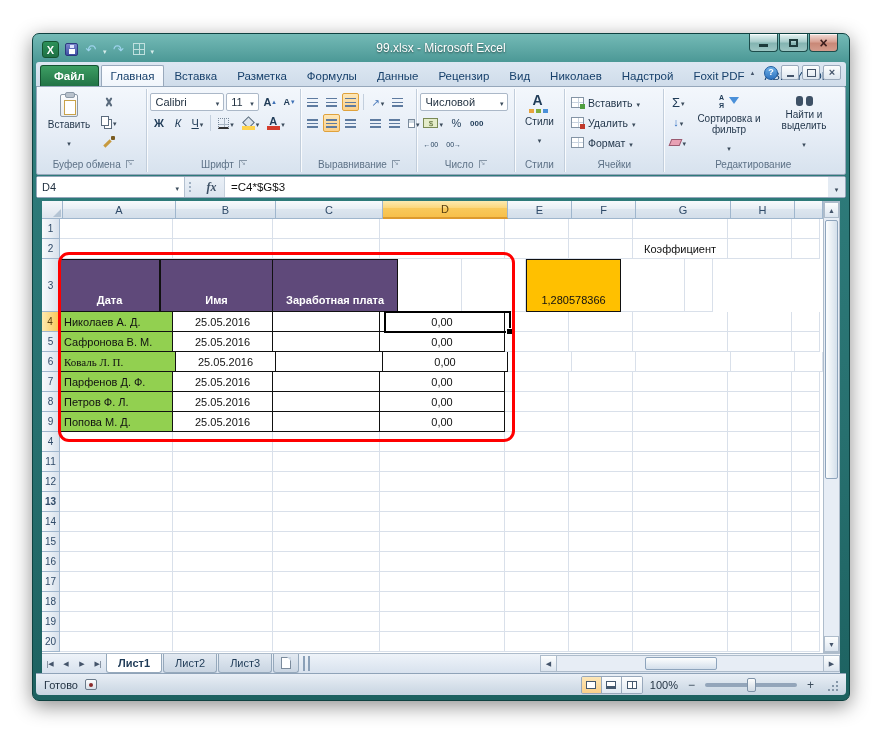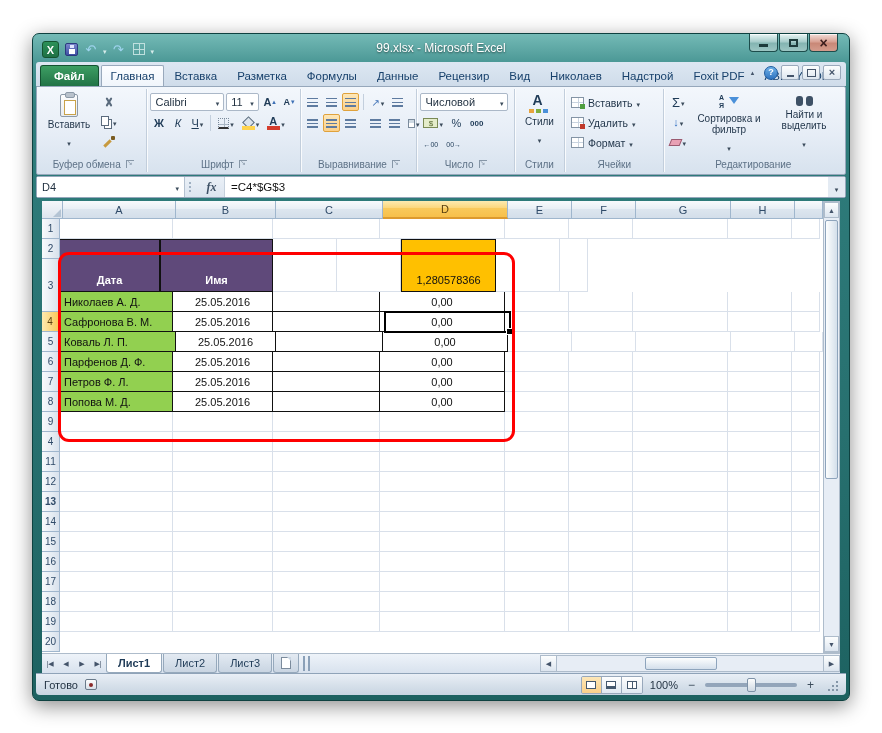--- a/index.html
+++ b/index.html
@@ -612,23 +612,35 @@
                 <div class="cell" style="width: 113px;"></div>
                 <div class="cell" style="width: 100px;"></div>
                 <div class="cell" style="width: 107px;"></div>
                 <div class="cell" style="width: 125px;"></div>
                 <div class="cell" style="width: 64px;"></div>
                 <div class="cell" style="width: 64px;"></div>
                 <div class="cell" style="width: 95px;"></div>
                 <div class="cell" style="width: 64px;"></div>
                 <div class="cell" style="width: 28px;"></div>
               </div>
+              <div class="grow" style="height: 20px;">
+                <div class="cell" style="width: 113px;"></div>
+                <div class="cell" style="width: 100px;"></div>
+                <div class="cell" style="width: 107px;"></div>
+                <div class="cell" style="width: 125px;"></div>
+                <div class="cell" style="width: 64px;"></div>
+                <div class="cell" style="width: 64px;"></div>
+                <div class="cell coeff-label" style="width: 95px;">Коэффициент</div>
+                <div class="cell" style="width: 64px;"></div>
+                <div class="cell" style="width: 28px;"></div>
+              </div>
               <div class="grow" style="height: 53px;">
                 <div class="cell tb hdr bt" style="width: 100px;">Дата</div>
                 <div class="cell tb hdr bt bl" style="width: 113px;">Имя</div>
+                <div class="cell tb hdr bt" style="width: 125px;">Заработная плата</div>
                 <div class="cell" style="width: 64px;"></div>
                 <div class="cell" style="width: 64px;"></div>
                 <div class="cell coeff" style="width: 95px;">1,280578366</div>
                 <div class="cell" style="width: 64px;"></div>
                 <div class="cell" style="width: 28px;"></div>
               </div>
               <div class="grow" style="height: 20px;">
                 <div class="cell tb namec bl" style="width: 113px;">Николаев А. Д.</div>
                 <div class="cell tb datec" style="width: 100px;">25.05.2016</div>
                 <div class="cell tb" style="width: 107px;"></div>
@@ -644,21 +656,21 @@
                 <div class="cell tb datec" style="width: 100px;">25.05.2016</div>
                 <div class="cell tb" style="width: 107px;"></div>
                 <div class="cell tb salc" style="width: 125px;">0,00</div>
                 <div class="cell" style="width: 64px;"></div>
                 <div class="cell" style="width: 64px;"></div>
                 <div class="cell" style="width: 95px;"></div>
                 <div class="cell" style="width: 64px;"></div>
                 <div class="cell" style="width: 28px;"></div>
               </div>
               <div class="grow" style="height: 20px;">
-                <div class="cell tb namec bl" style="width: 116px;">Коваль Л. П.</div>
+                <div class="cell tb namec bl" style="width: 116px; font-family: Liberation Serif, serif;">Коваль Л. П.</div>
                 <div class="cell tb datec" style="width: 100px;">25.05.2016</div>
                 <div class="cell tb" style="width: 107px;"></div>
                 <div class="cell tb salc" style="width: 125px;">0,00</div>
                 <div class="cell" style="width: 64px;"></div>
                 <div class="cell" style="width: 64px;"></div>
                 <div class="cell" style="width: 95px;"></div>
                 <div class="cell" style="width: 64px;"></div>
                 <div class="cell" style="width: 28px;"></div>
               </div>
               <div class="grow" style="height: 20px;">

